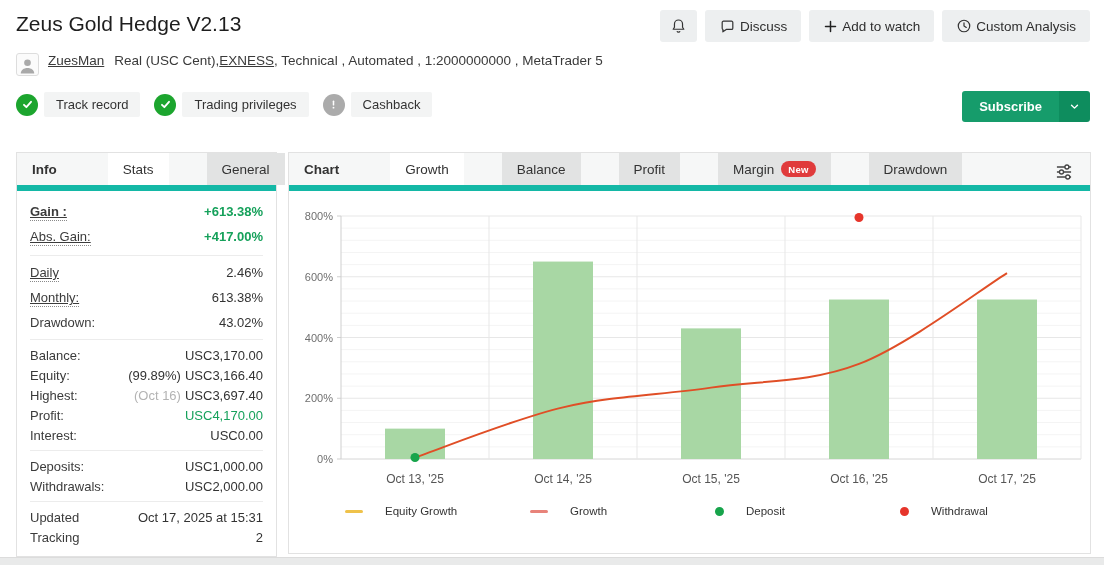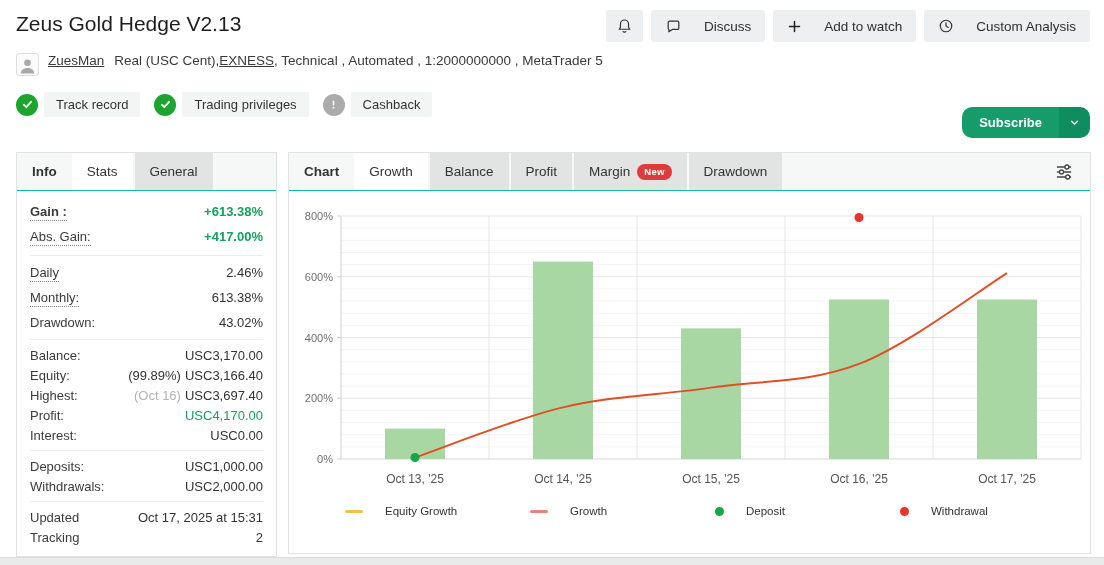--- a/index.html
+++ b/index.html
@@ -7,63 +7,63 @@
   body {
     width:1104px; height:565px; position:relative; overflow:hidden;
     background:#ffffff; color:#333;
     font-family:"Liberation Sans", sans-serif;
   }
   
   .page-title { position:absolute; left:16px; top:12px; font-size:21px; font-weight:400; color:#1e1e1e; }
   .top-actions { position:absolute; top:10px; right:14px; display:flex; gap:8px; }
   .action-btn {
     height:32px; background:#edeff0; border:none; border-radius:3px;
-    display:flex; align-items:center; gap:22px; padding:0 14px;
+    display:flex; align-items:center; gap:4px; padding:0 14px;
     font-size:13.5px; color:#2e2e2e; cursor:pointer; font-family:inherit;
   }
   .action-btn.icon-only { width:37px; padding:0; justify-content:center; }
   .action-btn svg { display:block; }
 
   .account-row { position:absolute; left:16px; top:53px; display:flex; align-items:flex-start; font-size:13.5px; color:#3a3a3a; }
   .avatar { width:23px; height:23px; border:1px solid #ddd; border-radius:3px; background:#fbfbfb; margin-right:9px; overflow:hidden; display:flex; align-items:flex-end; justify-content:center; }
   .user-link, .broker-link { color:#3a3a3a; text-decoration:underline; cursor:pointer; }
   .user-link { margin-right:10px; }
 
   .badges-row { position:absolute; left:16px; top:92px; display:flex; gap:14px; }
   .badge { display:flex; align-items:center; }
   .badge-icon { width:22px; height:22px; border-radius:50%; display:flex; align-items:center; justify-content:center; flex:none; }
   .badge-icon.ok  { background:#1ca52e; }
   .badge-icon.off { background:#ababab; }
   .badge-label { background:#f3f4f4; padding:5px 12px; margin-left:6px; font-size:13px; color:#333; border-radius:2px; white-space:nowrap; }
 
-  .subscribe { position:absolute; right:14px; top:91px; display:flex; height:31px; border-radius:10px; overflow:hidden;margin-top:16px; }
+  .subscribe { position:absolute; right:14px; top:91px; display:flex; height:31px; border-radius:3px; overflow:hidden; }
   .subscribe-main { background:#169c6b; color:#fff; font-size:13px; font-weight:700; display:flex; align-items:center; padding:0 17px; cursor:pointer; }
   .subscribe-caret { background:#0e8d5e; width:31px; display:flex; align-items:center; justify-content:center; cursor:pointer; }
 
   
   .card { position:absolute; top:152px; background:#fff; border:1px solid #e2e2e2; }
   .left-card  { left:16px;  width:261px; height:405px; }
   .chart-card { left:288px; width:803px; height:402px; }
 
-  .tabs { display:flex; background:#f6f7f7; border-bottom:1px solid #14b8a6; height:38px; position:relative; }
+  .tabs { display:flex; background:#f6f7f7; border-bottom:6px solid #14b8a6; height:38px; position:relative;gap:36px; }
   .tab { display:flex; align-items:center; padding:0 15px; font-size:13.5px; color:#333; cursor:pointer; white-space:nowrap; }
   .tab.plain { font-weight:700; }
   .tab.active { background:#fff; }
   .tab.inactive { background:#e2e3e3; margin-left:2px; }
   .pill { background:#e03b3c; color:#fff; font-size:9.5px; font-weight:700; border-radius:9px; padding:2.5px 7px; margin-left:7px; letter-spacing:.2px; }
   .filter-btn { position:absolute; right:13px; top:7px; width:26px; height:26px; background:none; border:none; cursor:pointer; padding:0; }
 
   
   .stats-body { padding:9px 13px 0; }
   .stat-group .stat-row { display:flex; justify-content:space-between; align-items:baseline; font-size:13px; }
   .stat-group.roomy .stat-row { padding:4px 0; }
   .stat-group.tight .stat-row { padding:2.5px 0;gap:17px; }
   .divider { border-top:1px solid #ececec; margin:5px 0; }
   .stat-label { color:#3b3b3b; }
-  .stat-label.dotted { border-bottom:1px dotted #8a8a8a; padding-bottom:1px; }
+  .stat-label.dotted { border-bottom:1px dotted #8a8a8a; padding-bottom:1px;text-decoration:underline; }
   .stat-label.bold { font-weight:700; }
   .stat-value { color:#333; white-space:nowrap;text-align:center; }
   .stat-value.green { color:#16a15b; }
   .stat-value.bold  { font-weight:700; }
   .prefix { margin-right:4px; }
   .prefix.muted { color:#b3b3b3; }
 
   
   .chart-wrap { position:relative; height:363px; }
   svg.chart text { font-family:"Liberation Sans", sans-serif; }

